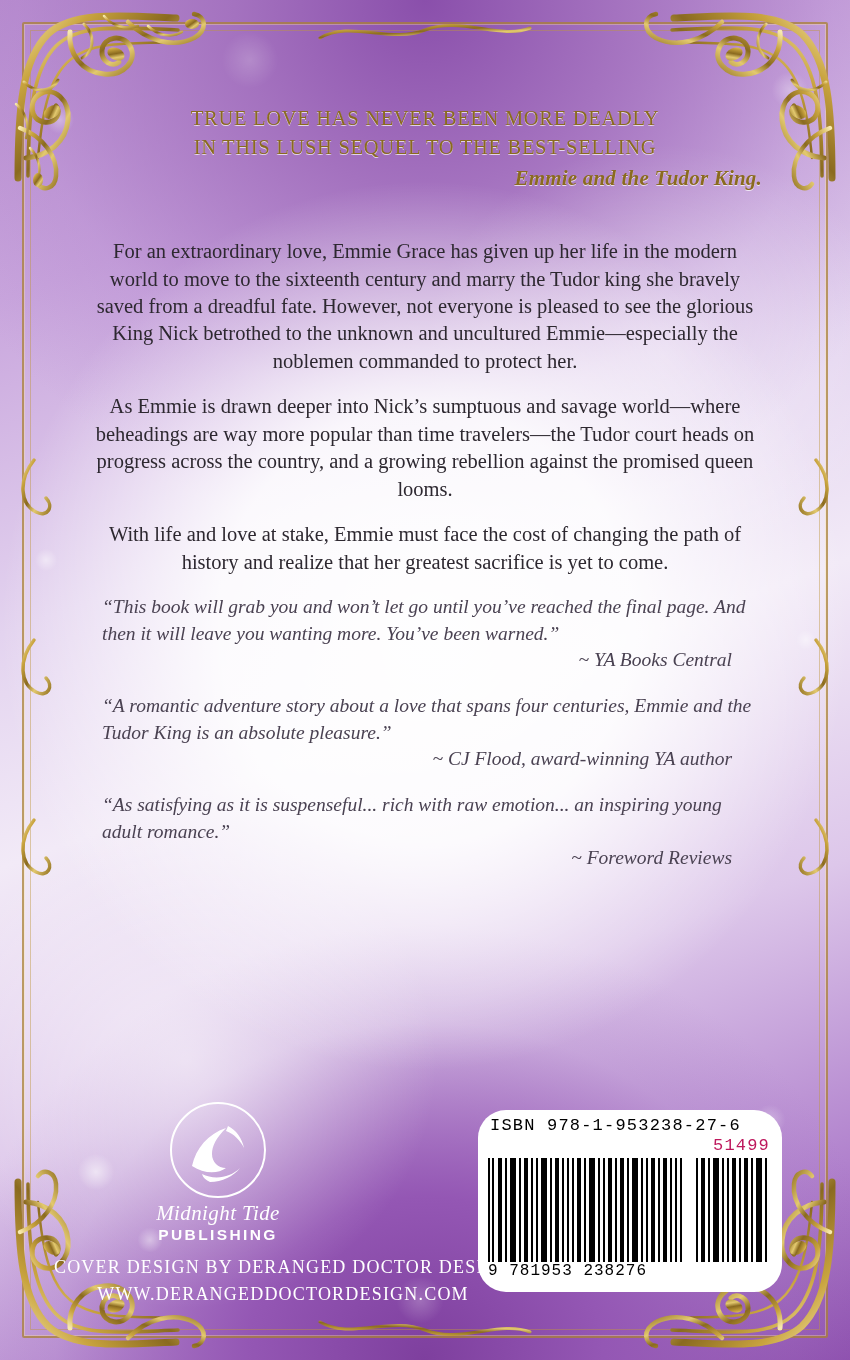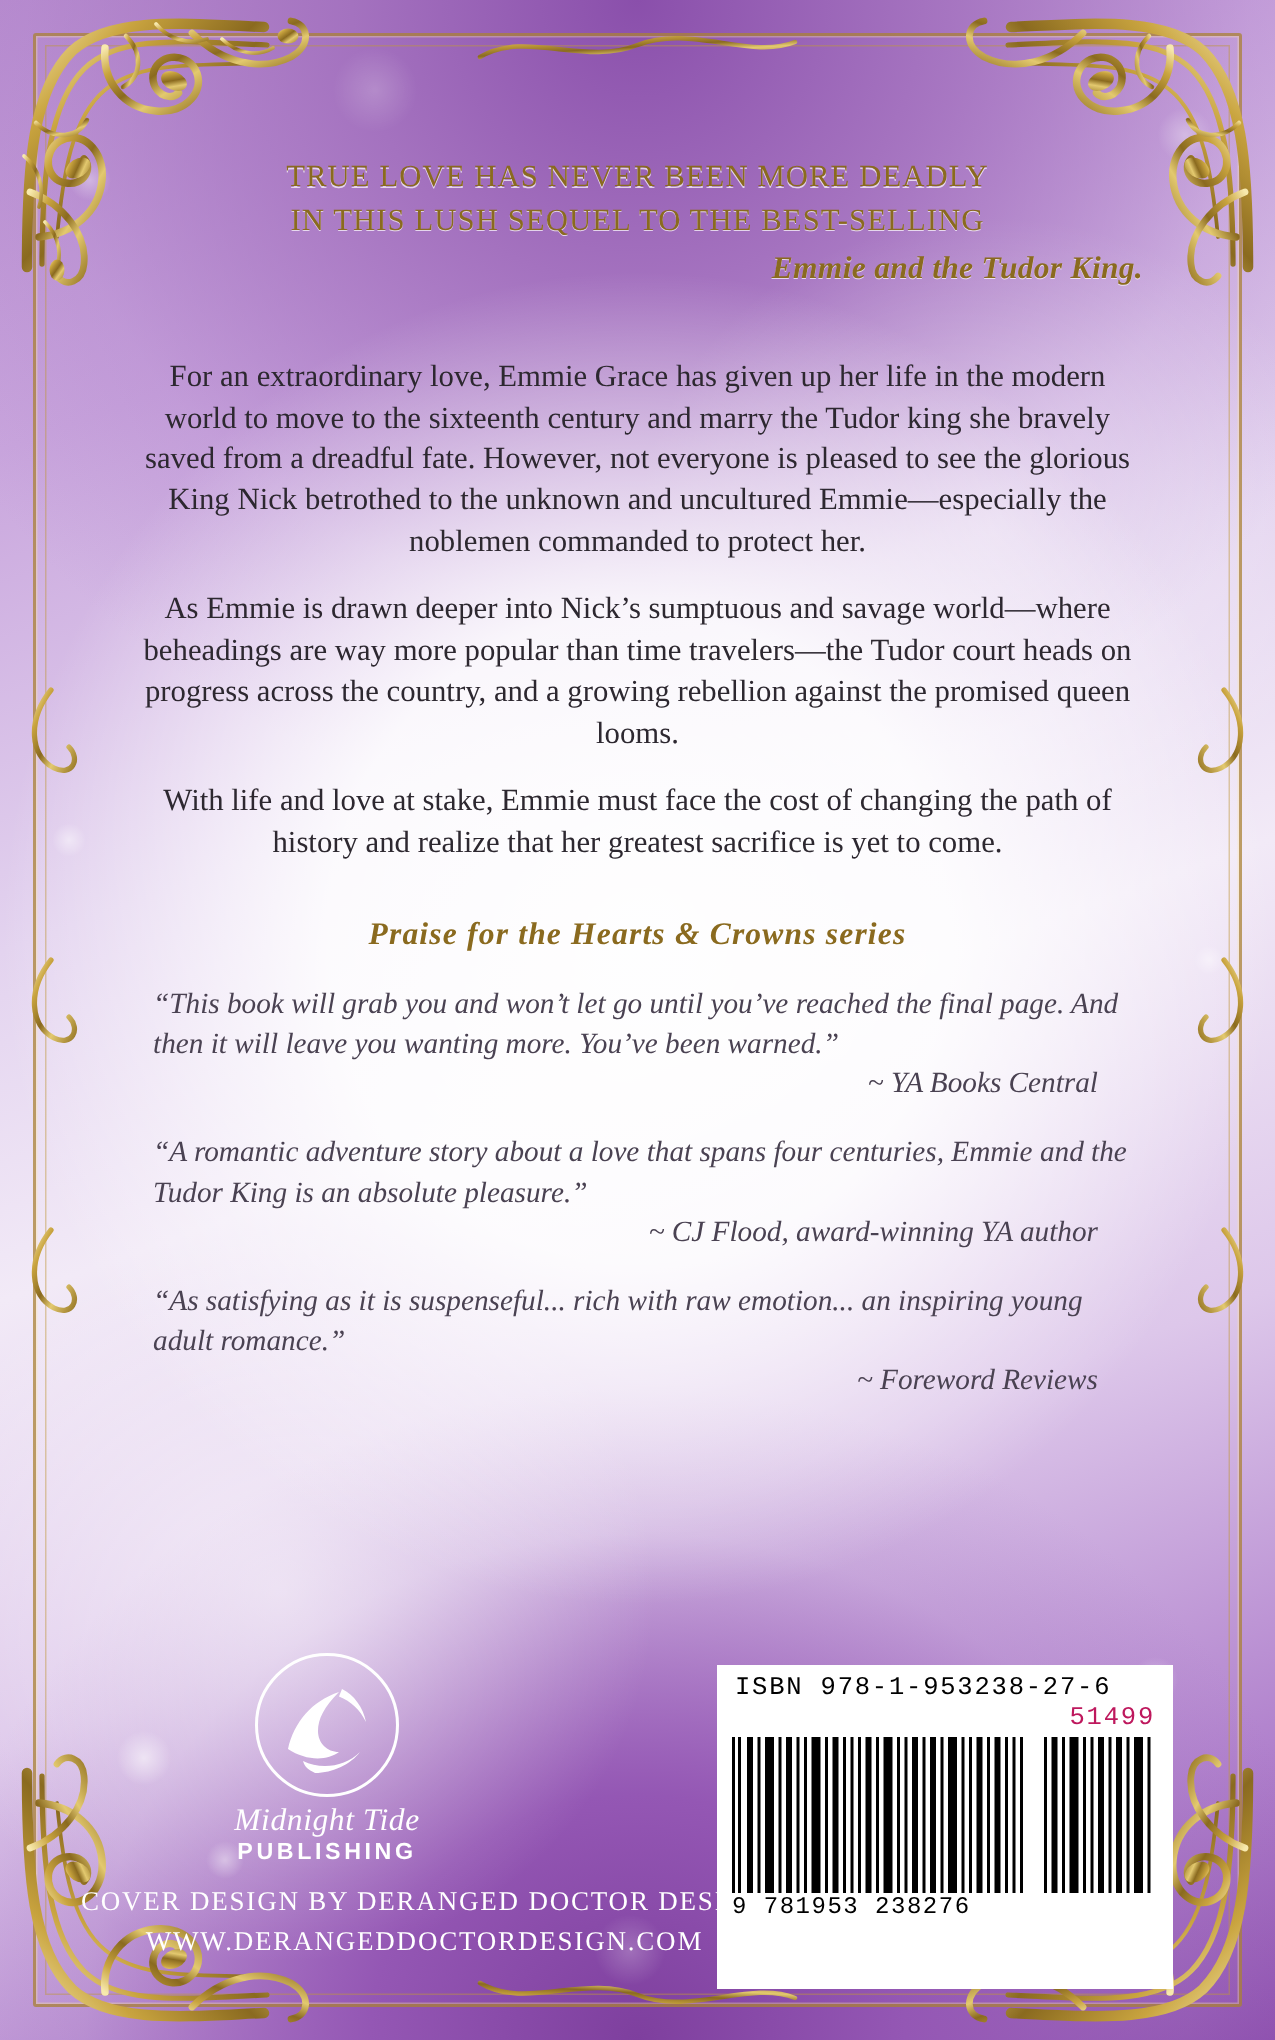--- a/index.html
+++ b/index.html
@@ -199,23 +199,24 @@
     letter-spacing: 1.2px;
     line-height: 1.5;
   }
 
   
   .barcode-box {
     position: absolute;
     right: 8px;
     top: 8px;
     width: 304px;
-    height: 216px;
+    height: 182px;
     background: #ffffff;
     padding: 0;
+    border-radius: 28px;
   }
   .isbn-line {
     font-family: "Liberation Mono", monospace;
     font-size: 17px;
     letter-spacing: 1.2px;
     color: #000;
     padding: 6px 0 0 12px;
   }
   .isbn-5 {
     position: absolute;
@@ -393,21 +394,20 @@
     <p class="tagline">
       <span>True love has never been more deadly</span><br>
       <span>in this lush sequel to the best-selling</span>
       <span class="book-title">Emmie and the Tudor King.</span>
     </p>
 
     <p class="blurb first">For an extraordinary love, Emmie Grace has given up her life in the modern world to move to the sixteenth century and marry the Tudor king she bravely saved from a dreadful fate. However, not everyone is pleased to see the glorious King Nick betrothed to the unknown and uncultured Emmie—especially the noblemen commanded to protect her.</p>
     <p class="blurb">As Emmie is drawn deeper into Nick’s sumptuous and savage world—where beheadings are way more popular than time travelers—the Tudor court heads on progress across the country, and a growing rebellion against the promised queen looms.</p>
     <p class="blurb">With life and love at stake, Emmie must face the cost of changing the path of history and realize that her greatest sacrifice is yet to come.</p>
 
-    <div class="praise-head">Praise for the Hearts &amp; Crowns series</div>
 
     <div class="quote-block">
       <p class="quote-text">“This book will grab you and won’t let go until you’ve reached the final page. And then it will leave you wanting more. You’ve been warned.”</p>
       <p class="quote-attr">~ YA Books Central</p>
     </div>
 
     <div class="quote-block">
       <p class="quote-text">“A romantic adventure story about a love that spans four centuries, Emmie and the Tudor King is an absolute pleasure.”</p>
       <p class="quote-attr">~ CJ Flood, award-winning YA author</p>
     </div>

